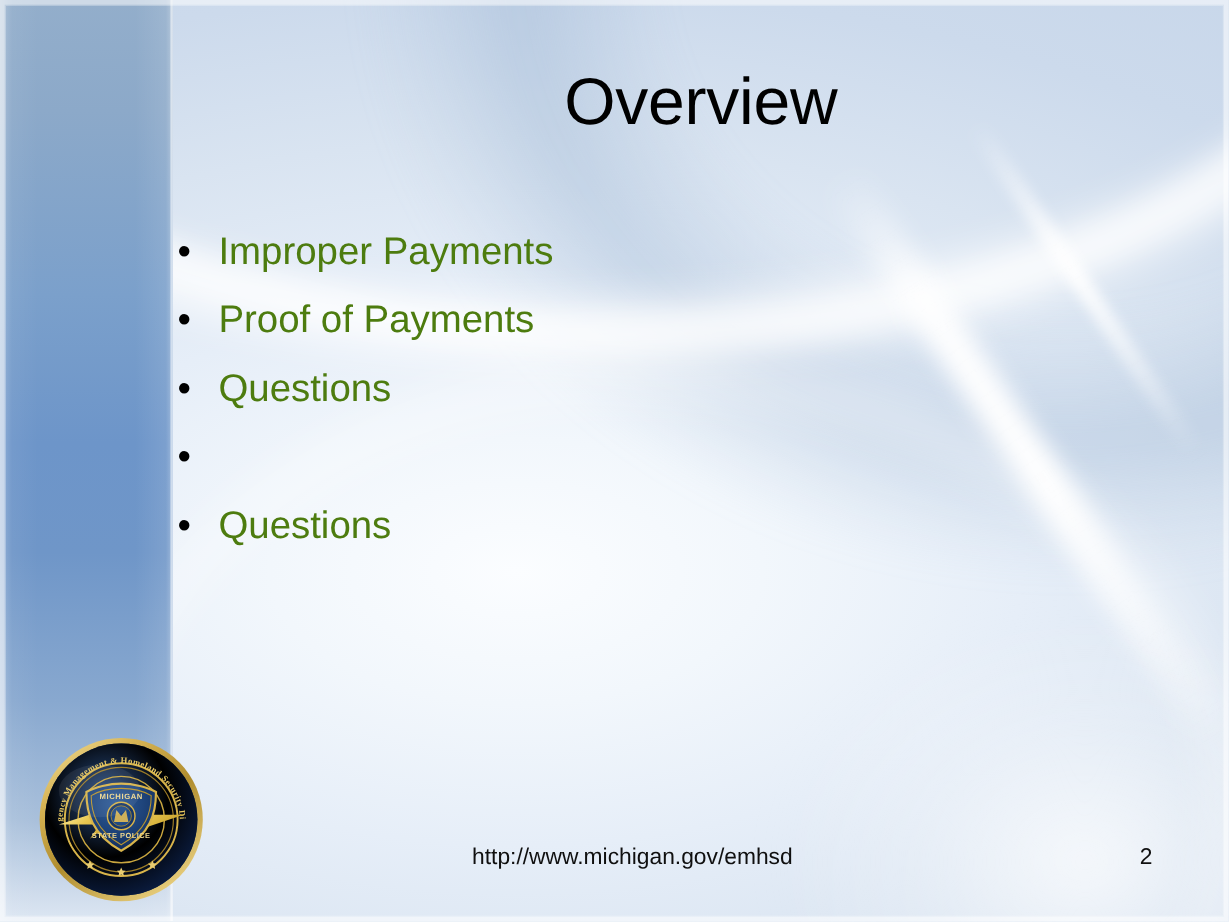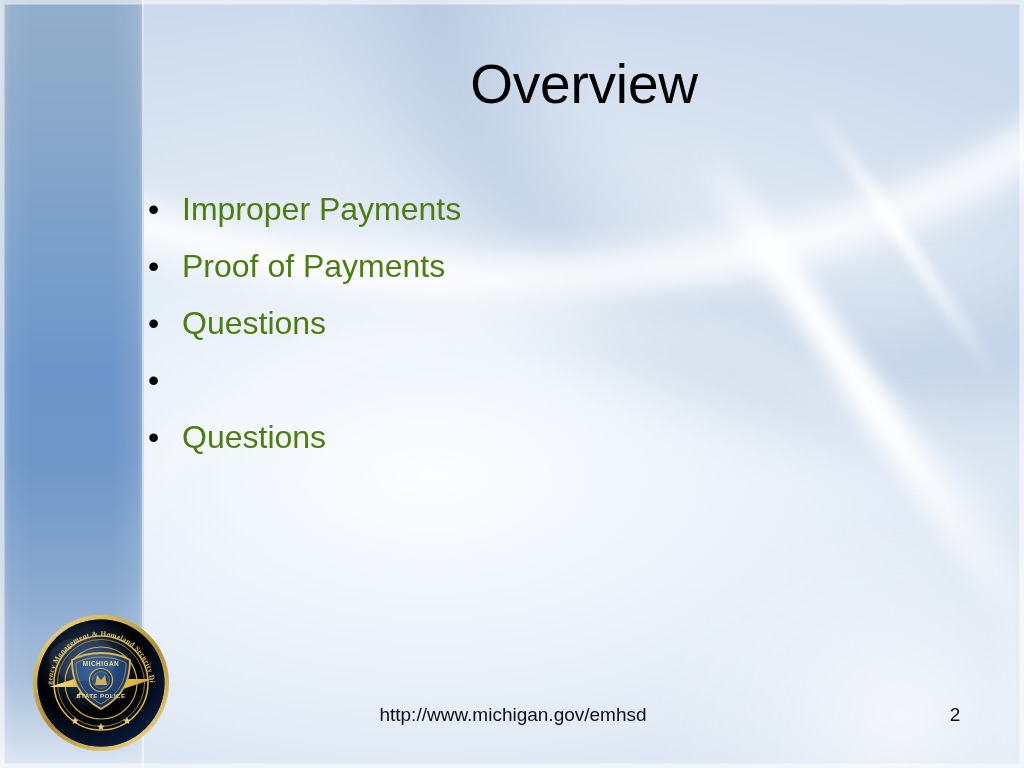--- a/index.html
+++ b/index.html
@@ -222,21 +222,21 @@
   .bullet-text {
     font-size: 32px;
     line-height: 47px;
     color: #4d7c0f;
     white-space: nowrap;
   }
 
   
   .footer-url {
     position: absolute;
-    left: 328px;
+    left: 342px;
     top: 703px;
     width: 370px;
     text-align: center;
     font-size: 19px;
     line-height: 24px;
     color: #101010;
   }
   .page-number {
     position: absolute;
     left: 910px;

